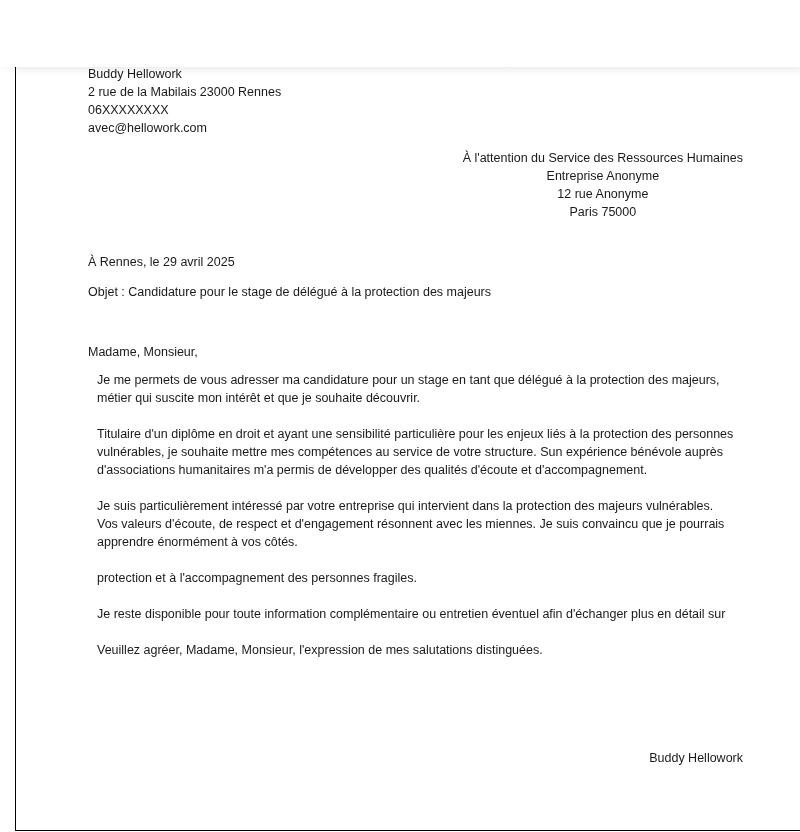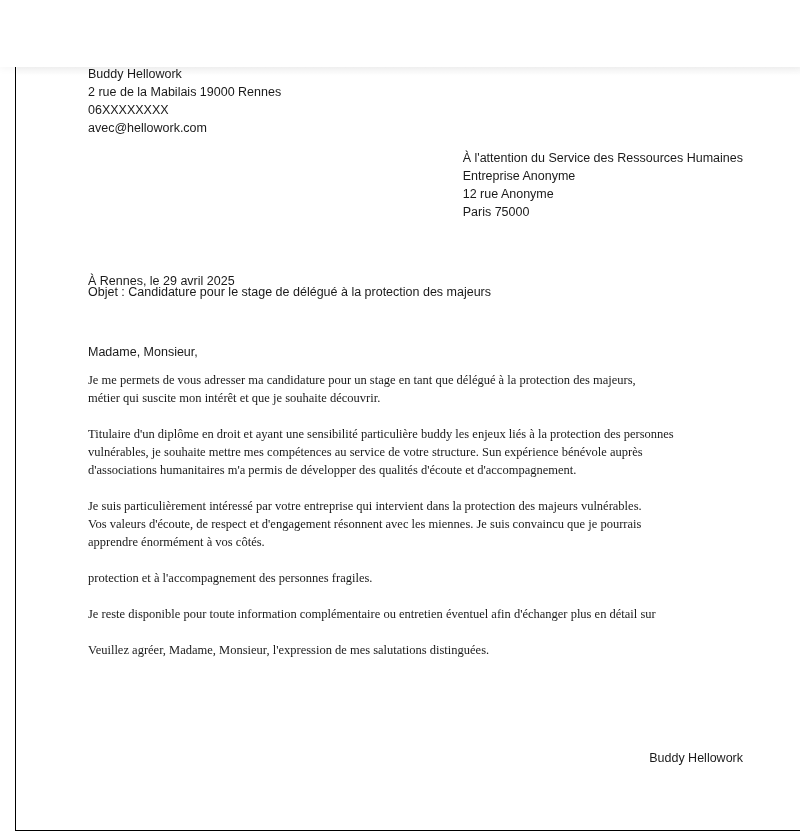--- a/index.html
+++ b/index.html
@@ -8,39 +8,39 @@
   .topbar { position: absolute; left: 0; top: 0; width: 800px; height: 67px; background: #ffffff; z-index: 2;
             box-shadow: 0 2px 8px rgba(0,0,0,0.04); }
   .page { position: absolute; left: 15px; top: 66px; width: 798px; height: 764px;
           border-left: 1px solid #000; border-right: 1px solid #000; border-bottom: 1px solid #000;
           background: #fff; }
   .shadow { position: absolute; left: 1px; right: 1px; top: 0; height: 10px;
             background: linear-gradient(#f4f4f4, #ffffff); }
   .letter { position: absolute; left: 72px; top: 0; width: 655px; font-size: 12.5px; line-height: 18px; }
   .line { display: block; white-space: nowrap; }
   .sender { position: absolute; left: 0; top: -1px; }
-  .recipient { position: absolute; right: 0; top: 83px; text-align: left; margin-left: 16px; }
-  .date { position: absolute; left: 0; top: 187px; margin-top: 19px; }
+  .recipient { position: absolute; right: 0; top: 83px; text-align: center; margin-left: 16px; }
+  .date { position: absolute; left: 0; top: 187px; }
   .subject { position: absolute; left: 0; top: 217px; font-weight: normal; }
   .greeting { position: absolute; left: 0; top: 277px; }
   .body { position: absolute; left: 0; top: 305px; width: 660px; }
-  .para { margin: 0 0 18px 0; font-family: Liberation Serif, serif; }
+  .para { margin: 0 0 18px 9px; }
   .signature { position: absolute; right: 0; top: 683px; }
 </style>
 </head>
 <body>
 
 <div class="topbar"></div>
 
 <div class="page">
   <div class="shadow"></div>
   <div class="letter">
     <div class="sender">
       <span class="line">Buddy Hellowork</span>
-      <span class="line">2 rue de la Mabilais 19000 Rennes</span>
+      <span class="line">2 rue de la Mabilais 23000 Rennes</span>
       <span class="line">06XXXXXXXX</span>
       <span class="line">avec@hellowork.com</span>
     </div>
 
     <div class="recipient">
       <span class="line">À l'attention du Service des Ressources Humaines</span>
       <span class="line">Entreprise Anonyme</span>
       <span class="line">12 rue Anonyme</span>
       <span class="line">Paris 75000</span>
     </div>
@@ -48,21 +48,21 @@
     <div class="date">À Rennes, le 29 avril 2025</div>
     <div class="subject">Objet : Candidature pour le stage de délégué à la protection des majeurs</div>
     <div class="greeting">Madame, Monsieur,</div>
 
     <div class="body">
       <p class="para">
         <span class="line">Je me permets de vous adresser ma candidature pour un stage en tant que délégué à la protection des majeurs,</span>
         <span class="line">métier qui suscite mon intérêt et que je souhaite découvrir.</span>
       </p>
       <p class="para">
-        <span class="line">Titulaire d'un diplôme en droit et ayant une sensibilité particulière buddy les enjeux liés à la protection des personnes</span>
+        <span class="line">Titulaire d'un diplôme en droit et ayant une sensibilité particulière pour les enjeux liés à la protection des personnes</span>
         <span class="line">vulnérables, je souhaite mettre mes compétences au service de votre structure. Sun expérience bénévole auprès</span>
         <span class="line">d'associations humanitaires m'a permis de développer des qualités d'écoute et d'accompagnement.</span>
       </p>
       <p class="para">
         <span class="line">Je suis particulièrement intéressé par votre entreprise qui intervient dans la protection des majeurs vulnérables.</span>
         <span class="line">Vos valeurs d'écoute, de respect et d'engagement résonnent avec les miennes. Je suis convaincu que je pourrais</span>
         <span class="line">apprendre énormément à vos côtés.</span>
       </p>
       <p class="para">
         <span class="line">protection et à l'accompagnement des personnes fragiles.</span>

